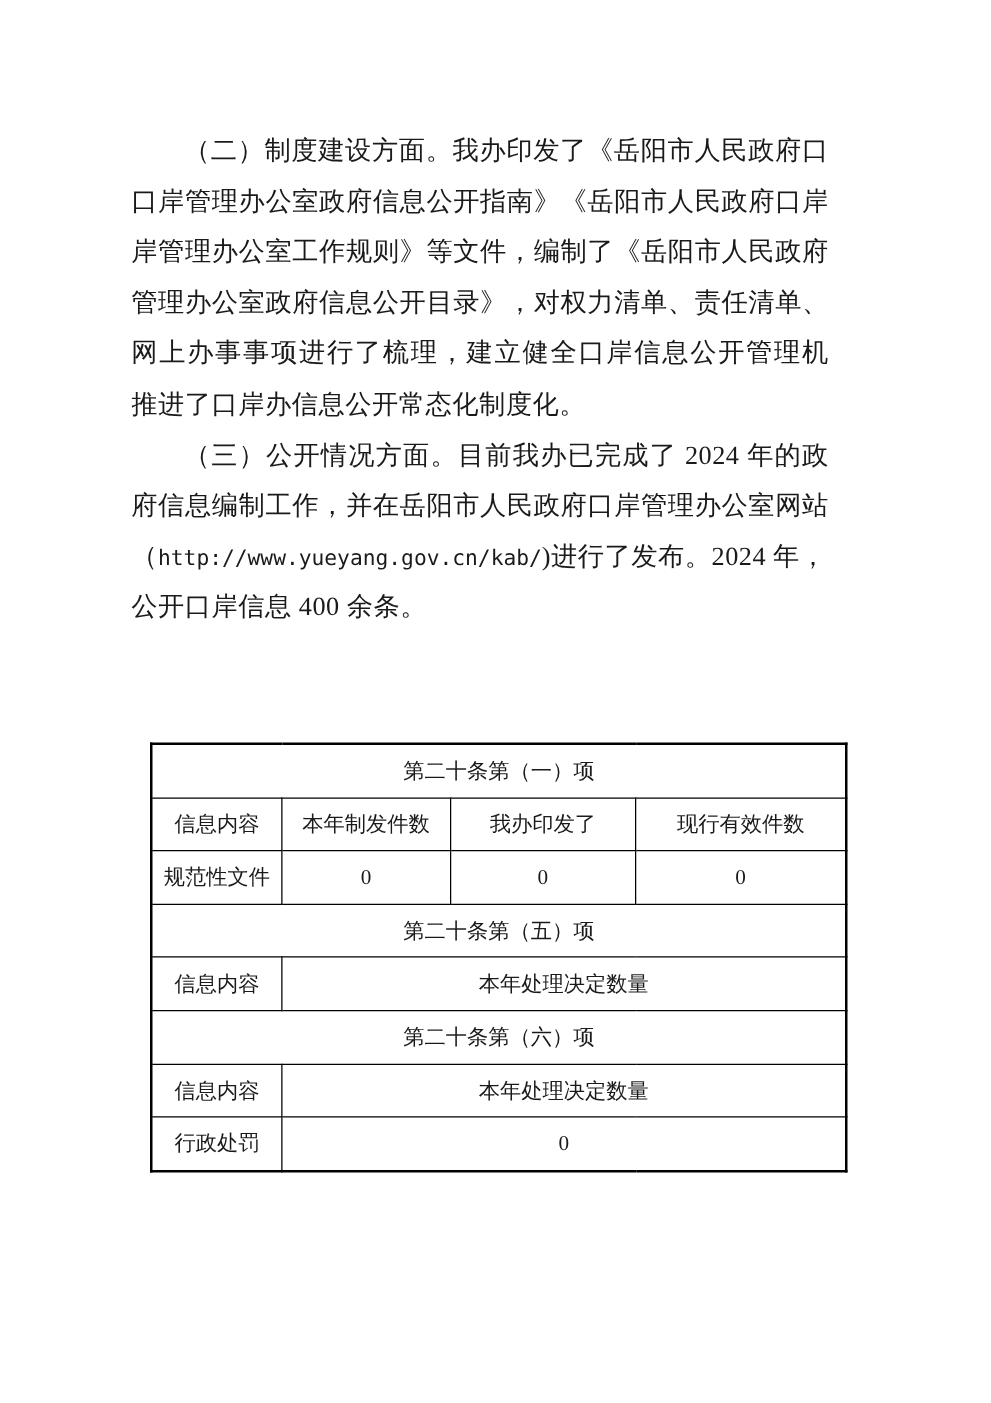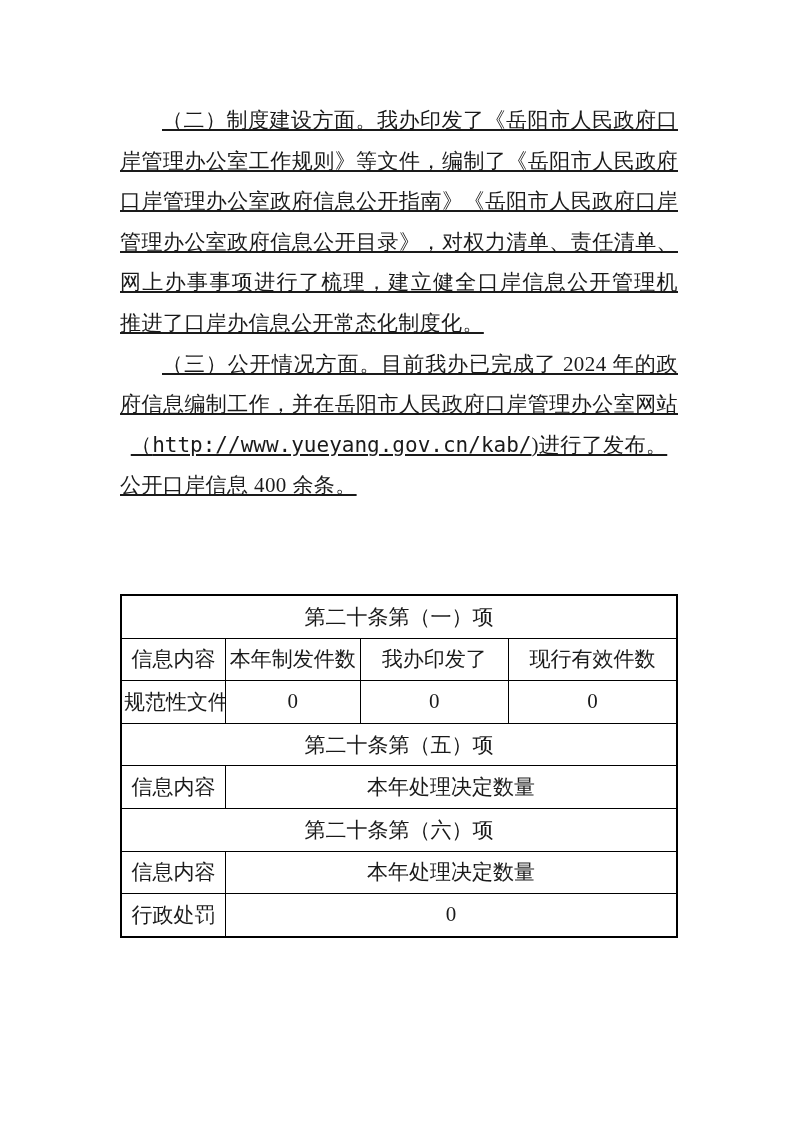--- a/index.html
+++ b/index.html
@@ -8,71 +8,70 @@
     width: 793px;
     height: 1122px;
     margin: 0 auto;
     background: #ffffff;
     color: #1a1a1a;
     font-family: "Liberation Serif", "DejaVu Serif", serif;
     overflow: hidden;
   }
   .body-text {
     position: absolute;
-    left: 120px;
+    left: 105px;
     top: 100px;
     width: 558px;
     font-size: 21px;
     line-height: 40.6px;
-    text-decoration: underline;
   }
   .line {
     width: 558px;
     height: 40.6px;
     overflow: hidden;
     text-align: justify;
     letter-spacing: 0.4px;
   }
   .line.fill { text-align-last: justify; }
   .line.indent { text-indent: 42px; }
   .line.plain { text-align: center; text-align-last: left; }
   .mono {
     font-family: "DejaVu Sans Mono", "Liberation Mono", monospace;
-    font-size: 21px;
+    font-size: 17px;
     letter-spacing: 0;
   }
   .info-table {
     position: absolute;
     left: 120px;
     top: 594px;
     width: 558px;
     border-collapse: collapse;
     table-layout: fixed;
     border: 2px solid #000000;
-    font-size: 21px;
+    font-size: 17px;
   }
   .info-table td {
     border: 1px solid #000000;
     height: 41.6px;
     padding: 0 2px;
     text-align: center;
     vertical-align: middle;
     overflow: hidden;
     white-space: nowrap;
   }
 </style>
 </head>
 <body>
 
 <div class="page">
 
   <div class="body-text">
     <div class="line indent fill">（二）制度建设方面。我办印发了《岳阳市人民政府口</div>
+    <div class="line fill">口岸管理办公室政府信息公开指南》《岳阳市人民政府口岸</div>
     <div class="line fill">岸管理办公室工作规则》等文件，编制了《岳阳市人民政府</div>
-    <div class="line fill">口岸管理办公室政府信息公开指南》《岳阳市人民政府口岸</div>
     <div class="line fill">管理办公室政府信息公开目录》，对权力清单、责任清单、</div>
     <div class="line fill">网上办事事项进行了梳理，建立健全口岸信息公开管理机制，</div>
     <div class="line plain">推进了口岸办信息公开常态化制度化。</div>
     <div class="line indent fill">（三）公开情况方面。目前我办已完成了 2024 年的政</div>
     <div class="line fill">府信息编制工作，并在岳阳市人民政府口岸管理办公室网站</div>
     <div class="line plain"><span>（</span><span class="mono">http://www.yueyang.gov.cn/kab/</span><span>)进行了发布。2024 年，</span></div>
     <div class="line plain">公开口岸信息 400 余条。</div>
   </div>
 
   <table class="info-table">

